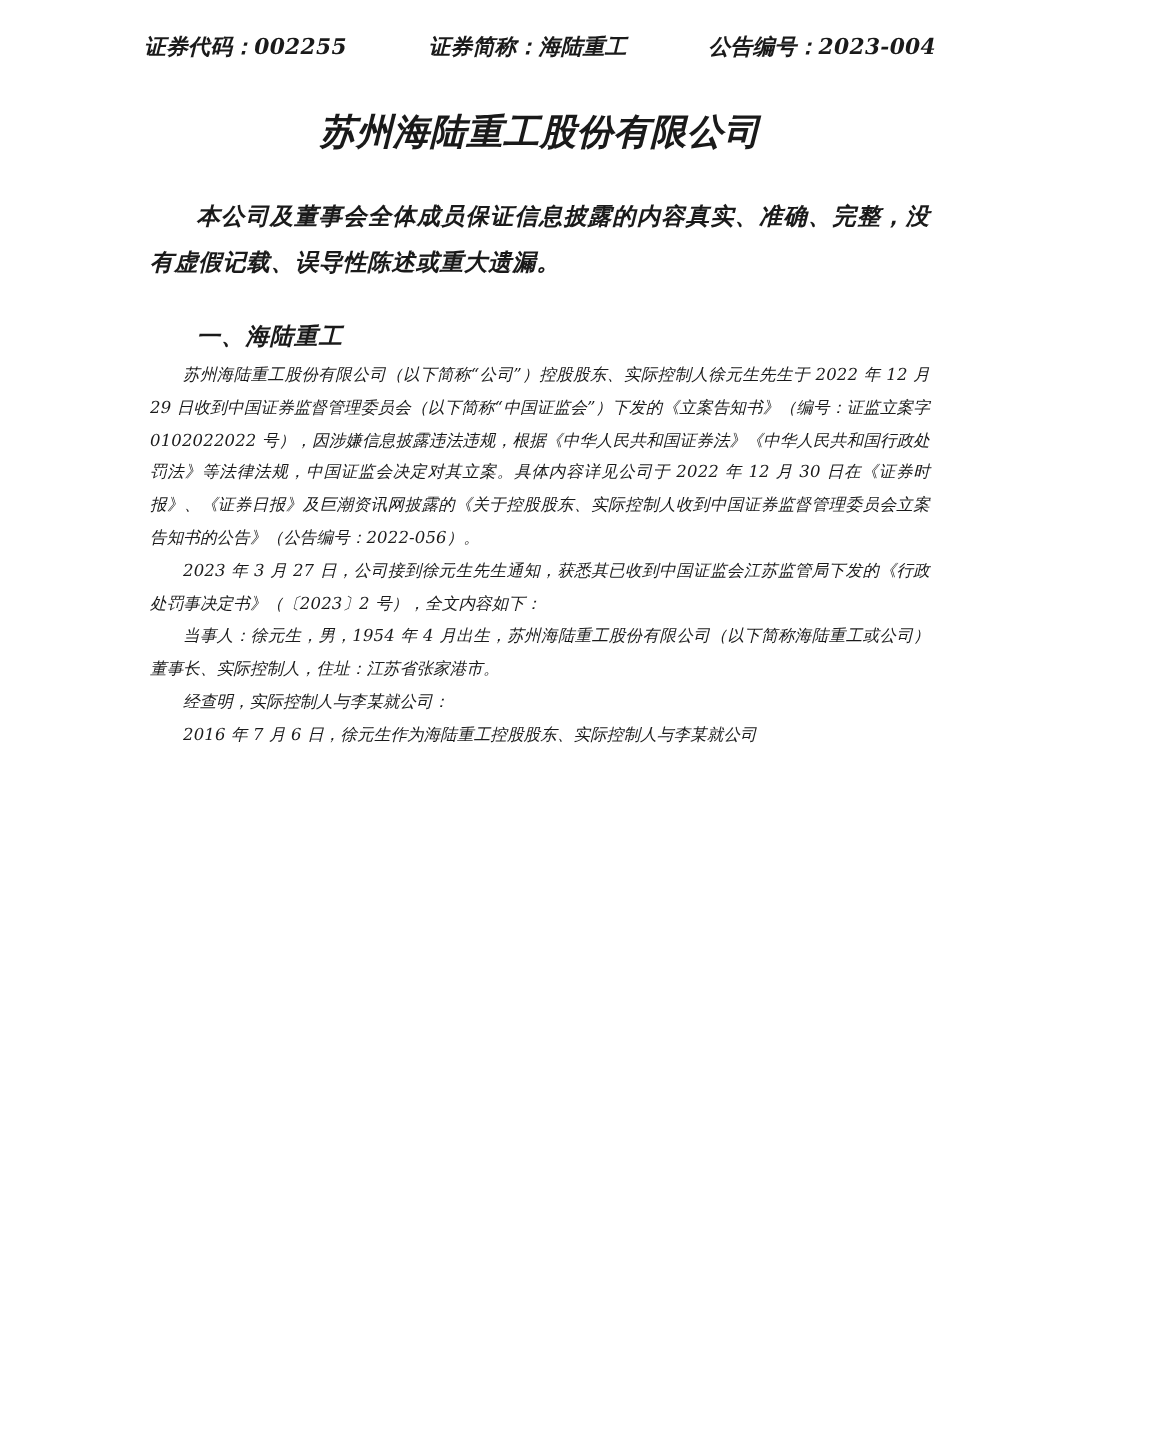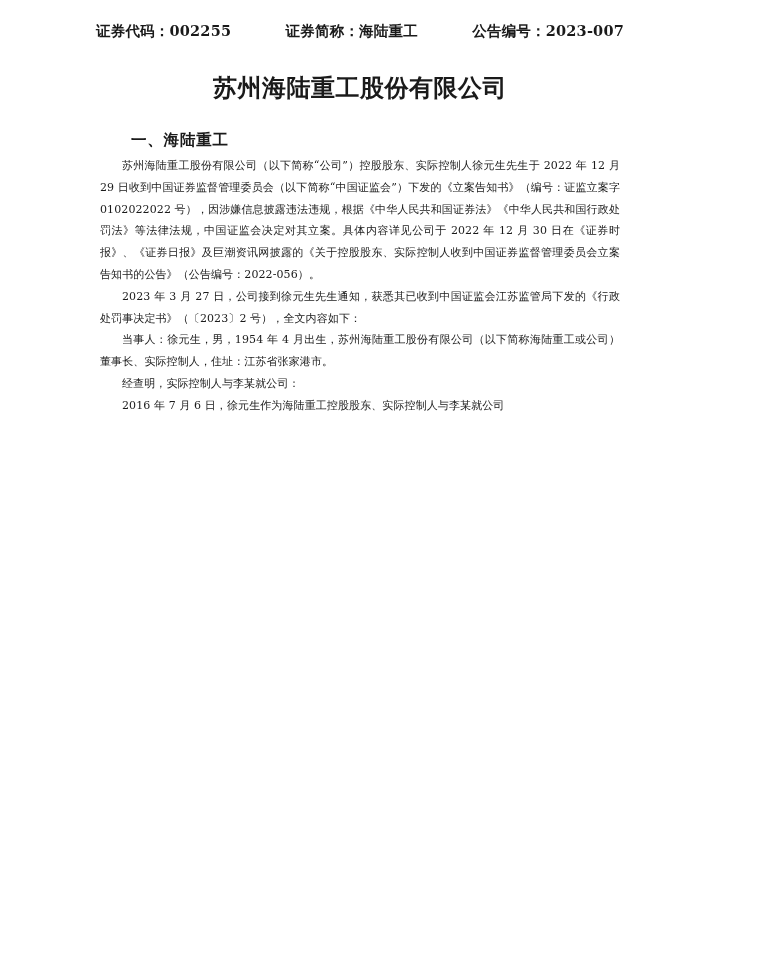--- a/index.html
+++ b/index.html
@@ -13,20 +13,21 @@
     font-family: "DejaVu Serif", "Liberation Serif", serif;
     color: #1a1a1a;
     overflow: hidden;
   }
   .page {
     width: 720px;
     height: 955px;
     box-sizing: border-box;
     padding: 22px 100px 0 100px;
     position: relative;
+    font-style: italic;
   }
   
   .header-row {
     display: flex;
     justify-content: space-between;
     align-items: baseline;
     font-size: 14.5px;
     font-weight: bold;
     letter-spacing: 0.2px;
     margin: 0 -4px 0 -4px;
@@ -80,27 +81,28 @@
   }
 </style>
 </head>
 <body>
 
 <div class="page">
 
   <div class="header-row">
     <span class="h-item">证券代码：002255</span>
     <span class="h-item">证券简称：海陆重工</span>
-    <span class="h-item">公告编号：2023-007</span>
+    <span class="h-item">公告编号：2023-004</span>
   </div>
 
   <div class="title-block">
     <div class="title-line">苏州海陆重工股份有限公司</div>
   </div>
 
+  <div class="statement">本公司及董事会全体成员保证信息披露的内容真实、准确、完整，没有虚假记载、误导性陈述或重大遗漏。</div>
 
   <div class="section-heading">一、海陆重工</div>
 
   <p class="para">苏州海陆重工股份有限公司（以下简称“公司”）控股股东、实际控制人徐元生先生于 2022 年 12 月 29 日收到中国证券监督管理委员会（以下简称“中国证监会”）下发的《立案告知书》（编号：证监立案字 0102022022 号），因涉嫌信息披露违法违规，根据《中华人民共和国证券法》《中华人民共和国行政处罚法》等法律法规，中国证监会决定对其立案。具体内容详见公司于 2022 年 12 月 30 日在《证券时报》、《证券日报》及巨潮资讯网披露的《关于控股股东、实际控制人收到中国证券监督管理委员会立案告知书的公告》（公告编号：2022-056）。</p>
   <p class="para">2023 年 3 月 27 日，公司接到徐元生先生通知，获悉其已收到中国证监会江苏监管局下发的《行政处罚事决定书》（〔2023〕2 号），全文内容如下：</p>
   <p class="para">当事人：徐元生，男，1954 年 4 月出生，苏州海陆重工股份有限公司（以下简称海陆重工或公司）董事长、实际控制人，住址：江苏省张家港市。</p>
   <p class="para">经查明，实际控制人与李某就公司：</p>
   <p class="para">2016 年 7 月 6 日，徐元生作为海陆重工控股股东、实际控制人与李某就公司</p>
 
 </div>

